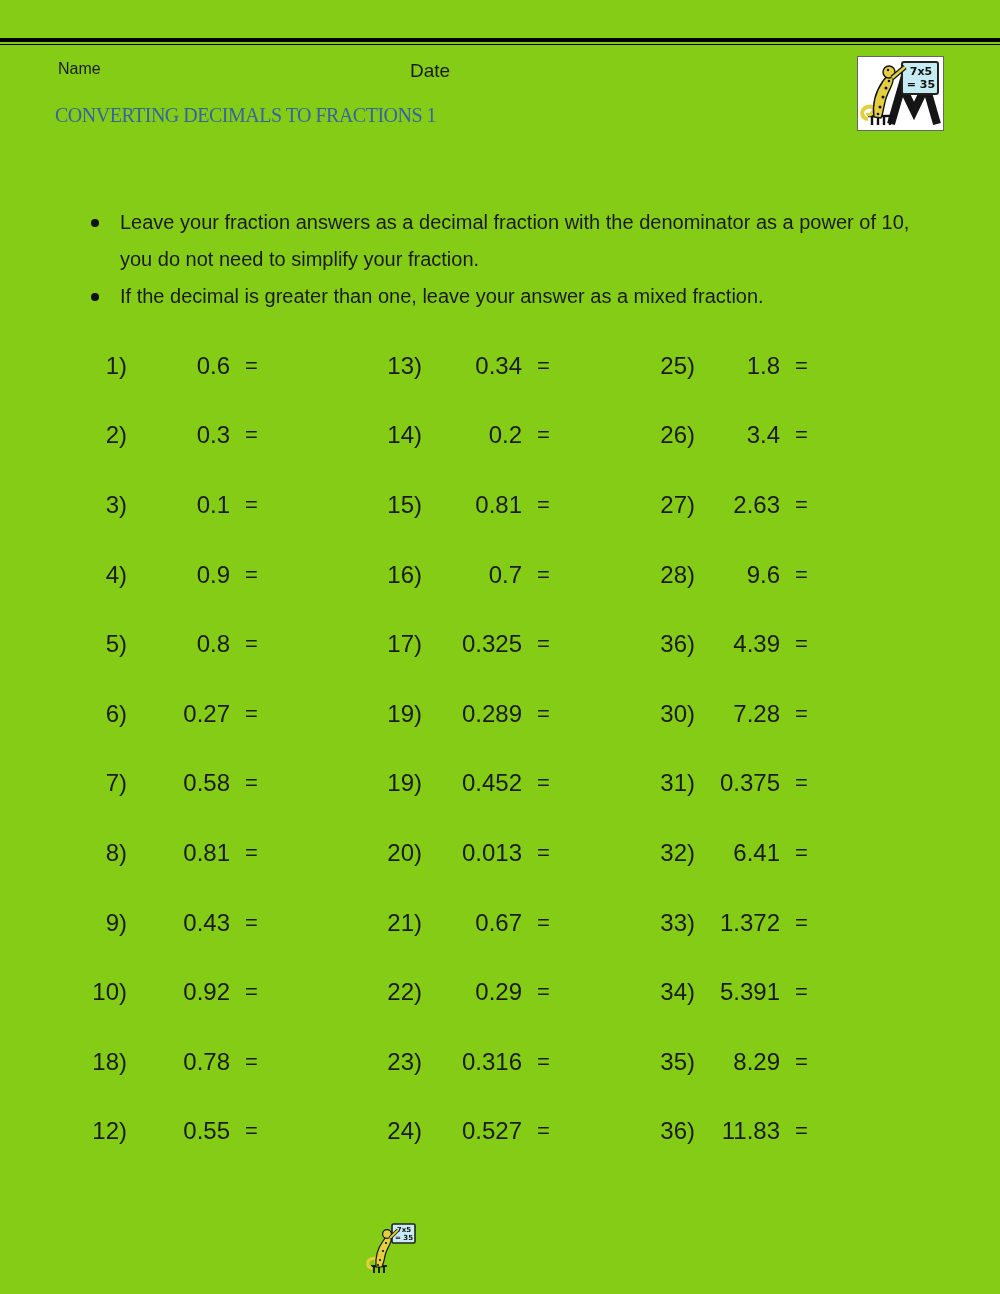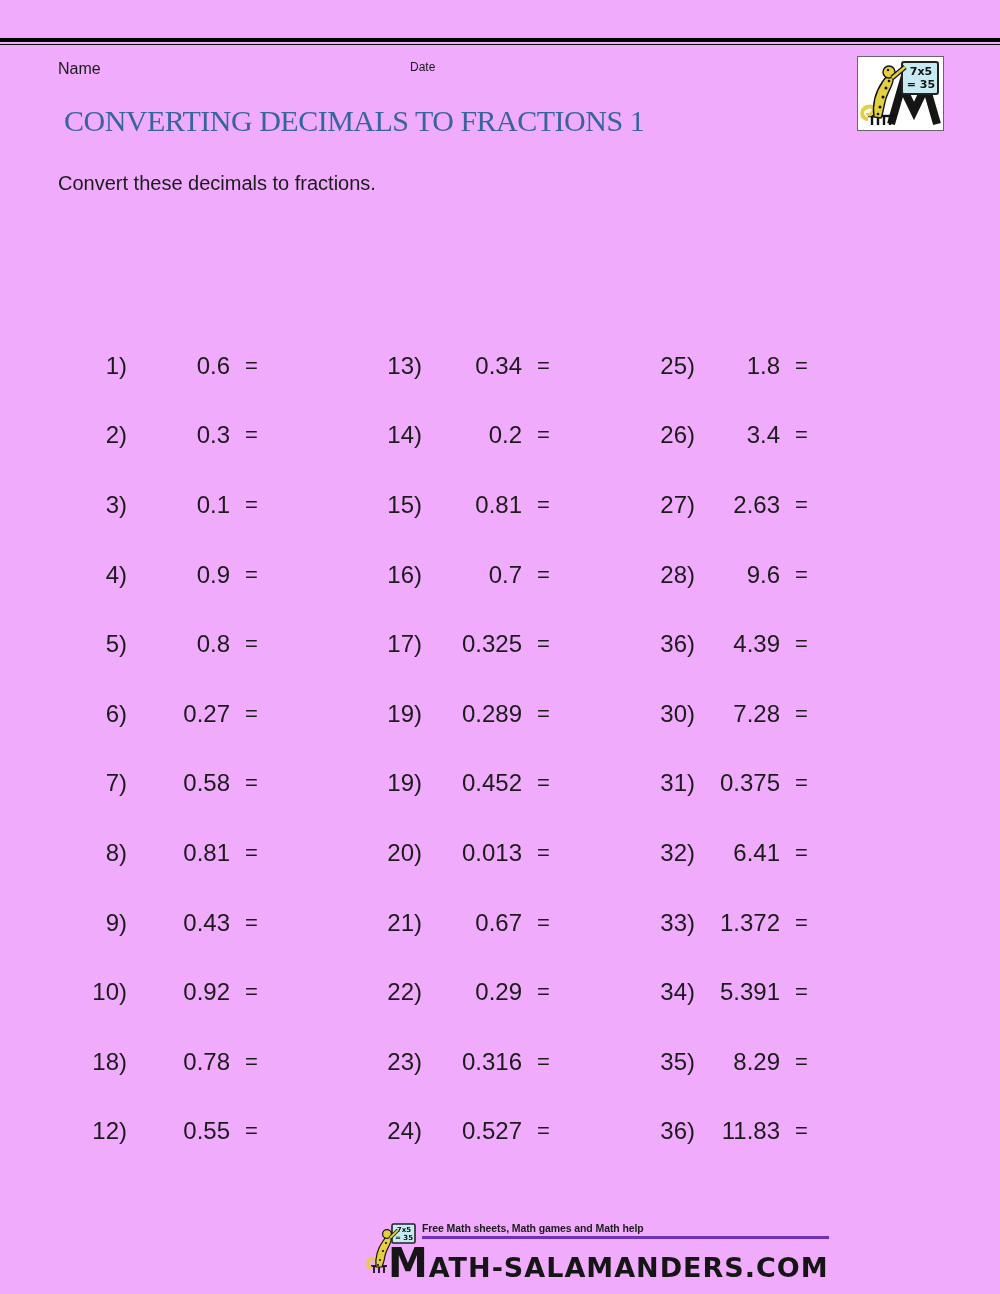--- a/index.html
+++ b/index.html
@@ -8,44 +8,44 @@
     --board-cyan: #C6EBF2;
     --salamander-yellow: #E3CF3F;
     --text-black: #1b1b1b;
   }
   * { box-sizing: border-box; }
   html, body { margin: 0; padding: 0; background: #fff; }
   .page {
     position: relative;
     width: 1000px;
     height: 1294px;
-    background: #f0abfc;
+    background: #84cc16;
     font-family: "Liberation Sans", sans-serif;
     color: var(--text-black);
     overflow: hidden;
   }
   
   .top-rule { position: absolute; left: 0; top: 38px; width: 100%; }
   .top-rule .thick { height: 4px; background: #000; }
   .top-rule .gap { height: 2px; }
   .top-rule .thin { height: 1px; background: #000; }
 
   .name-label { position: absolute; left: 58px; top: 60px; font-size: 16px; }
-  .date-label { position: absolute; left: 410px; top: 60px; font-size: 12px; }
+  .date-label { position: absolute; left: 410px; top: 60px; font-size: 19px; }
 
   .logo-box {
     position: absolute; left: 857px; top: 56px;
     width: 87px; height: 75px;
     background: #fff; border: 1px solid #666;
   }
 
   .page-title {
-    position: absolute; left: 64px; top: 104px;
+    position: absolute; left: 55px; top: 104px;
     font-family: "Liberation Serif", serif;
-    font-size: 30px; letter-spacing: -0.5px;
+    font-size: 20px; letter-spacing: -0.5px;
     color: var(--title-blue);
     white-space: nowrap;
   }
 
   .intro { position: absolute; left: 58px; top: 172px; font-size: 20px; }
 
   .bullet-list {
     position: absolute; left: 88px; top: 204px; width: 830px;
     margin: 0; padding: 0; list-style: none;
     font-size: 20px; line-height: 37px;
@@ -127,22 +127,25 @@
           <circle cx="31" cy="24" r="1.3"></circle>
           <circle cx="20" cy="57" r="1.3"></circle>
           <circle cx="30" cy="13" r="1.2"></circle>
         </g>
       </g>
     </svg>
   </div>
 
   <div class="page-title">CONVERTING DECIMALS TO FRACTIONS 1</div>
 
-  <div class="intro">Convert these decimals to fractions.</div>
-
+
+  <ul class="bullet-list">
+    <li>Leave your fraction answers as a decimal fraction with the denominator as a power of 10, you do not need to simplify your fraction.</li>
+    <li>If the decimal is greater than one, leave your answer as a mixed fraction.</li>
+  </ul>
 
   <div class="problems" id="problems-grid">
       <div class="pcol pcol-0">
         <div class="prow">
           <span class="pnum">1)</span>
           <span class="pval">0.6</span>
           <span class="peq">=</span>
         </div>
         <div class="prow">
           <span class="pnum">2)</span>
@@ -342,22 +345,15 @@
       <circle cx="21" cy="12" r="4.4" style="fill:var(--salamander-yellow,#E3CF3F)" stroke="#111" stroke-width="1.2"></circle>
       <line x1="24" y1="16" x2="32" y2="8" stroke="#111" stroke-width="3.6"></line>
       <line x1="24" y1="16" x2="32" y2="8" style="stroke:var(--salamander-yellow,#E3CF3F)" stroke-width="1.8"></line>
       <g fill="#111">
         <circle cx="14" cy="38" r="1.1"></circle>
         <circle cx="17" cy="29" r="1.1"></circle>
         <circle cx="20" cy="21" r="1.1"></circle>
         <circle cx="12" cy="43" r="1"></circle>
       </g>
     </svg>
-    <div class="footer-text">
-      <div>
-        <div class="footer-tagline">Free Math sheets, Math games and Math help</div>
-        <div class="footer-rule"></div>
-      </div>
-      <div class="footer-site">MATH-SALAMANDERS.COM</div>
-    </div>
   </div>
 
 </div>
 
 </body></html>

